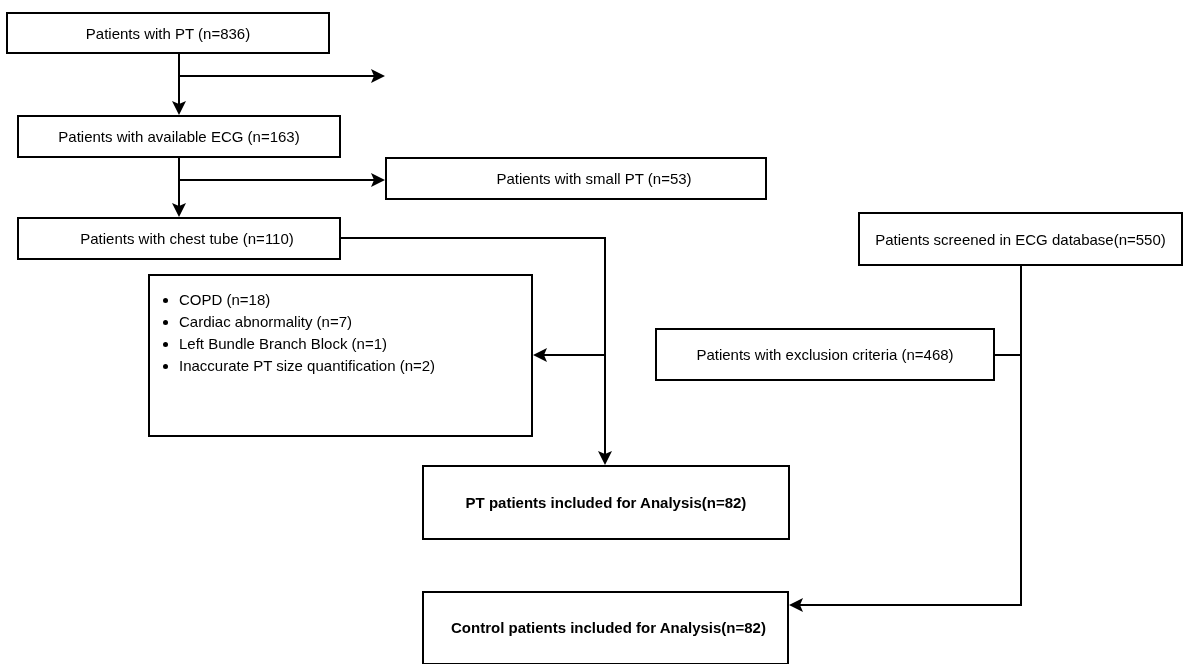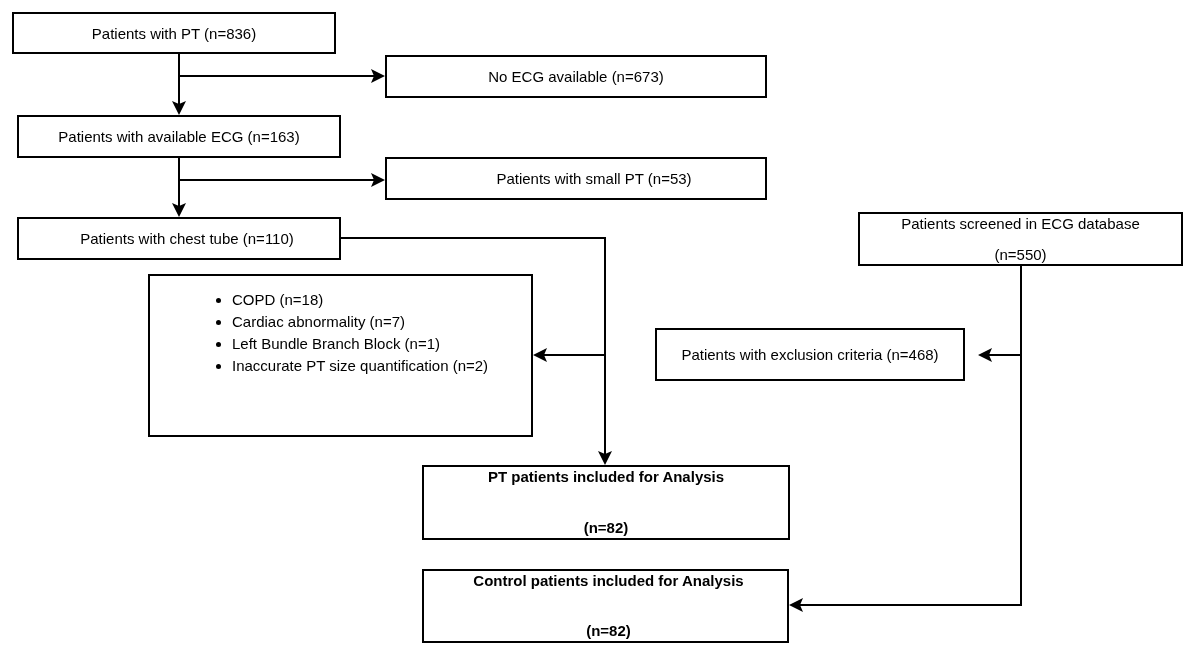--- a/index.html
+++ b/index.html
@@ -31,48 +31,47 @@
     border: 2px solid #000000;
     display: flex;
     align-items: center;
     justify-content: center;
     text-align: center;
     font-size: 15px;
     line-height: 19px;
     color: #000000;
   }
   .box.multiline {
-    flex-direction: column;
-    justify-content: space-between;
+    flex-direction: row;
   }
   .box.bold {
     font-weight: bold;
     line-height: 20px;
   }
   
-  .box-pt-patients       { left: 12px;  top: 12px;  width: 324px; height: 42px; }
+  .box-pt-patients       { left: 6px;  top: 12px;  width: 324px; height: 42px; }
   .box-no-ecg            { left: 385px; top: 55px;  width: 382px; height: 43px; }
   .box-available-ecg     { left: 17px;  top: 115px; width: 324px; height: 43px; align-items: center; }
   .box-small-pt          { left: 385px; top: 157px; width: 382px; height: 43px; padding-left: 36px; }
   .box-chest-tube        { left: 17px;  top: 217px; width: 324px; height: 43px; padding-left: 16px; }
   .box-pt-exclusion      { left: 148px; top: 274px; width: 385px; height: 163px;
                            display: block; text-align: left; }
   .box-ecg-database      { left: 858px; top: 212px; width: 325px; height: 54px; }
-  .box-control-exclusion { left: 655px; top: 328px; width: 310px; height: 53px; }
+  .box-control-exclusion { left: 655px; top: 328px; width: 340px; height: 53px; }
   .box-pt-included       { left: 422px; top: 465px; width: 368px; height: 75px; }
-  .box-control-included  { left: 422px; top: 569px; width: 367px; height: 74px; padding-left: 6px; }
+  .box-control-included  { left: 422px; top: 591px; width: 367px; height: 74px; padding-left: 6px; }
 
   .exclusion-title {
     margin-top: 22px;
     text-align: center;
     line-height: 17px;
   }
   .exclusion-list {
     margin: 13px 0 0 0;
-    padding-left: 82px;
+    padding-left: 29px;
     list-style: disc outside;
   }
   .exclusion-list li {
     line-height: 22px;
   }
   .line {
     stroke: #000000;
     stroke-width: 2;
     fill: none;
   }
@@ -110,23 +109,20 @@
     <polygon class="arrowhead" points="789,605 803,598 800,605 803,612"></polygon>
 
     <path class="line" d="M1021,355 L982,355"></path>
     <polygon class="arrowhead" points="978,355 992,348 989,355 992,362"></polygon>
   </svg>
 
   <div class="box box-pt-patients">
     <span>Patients with PT (n=836)</span>
   </div>
 
-  <div class="box box-no-ecg">
-    <span>No ECG available (n=673)</span>
-  </div>
 
   <div class="box box-available-ecg">
     <span>Patients with available ECG (n=163)</span>
   </div>
 
   <div class="box box-small-pt">
     <span>Patients with small PT (n=53)</span>
   </div>
 
   <div class="box box-chest-tube">

